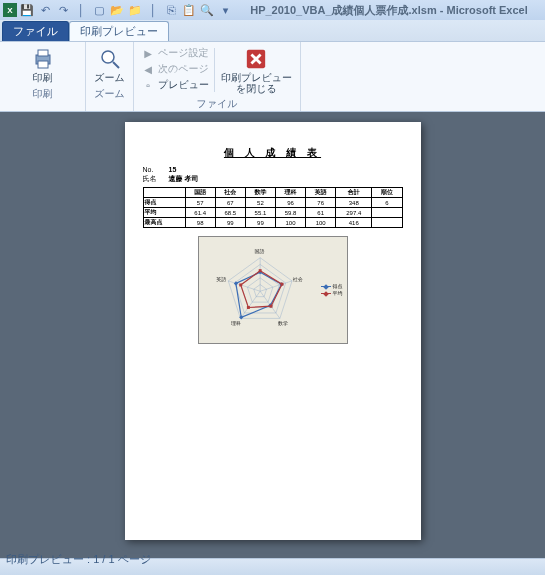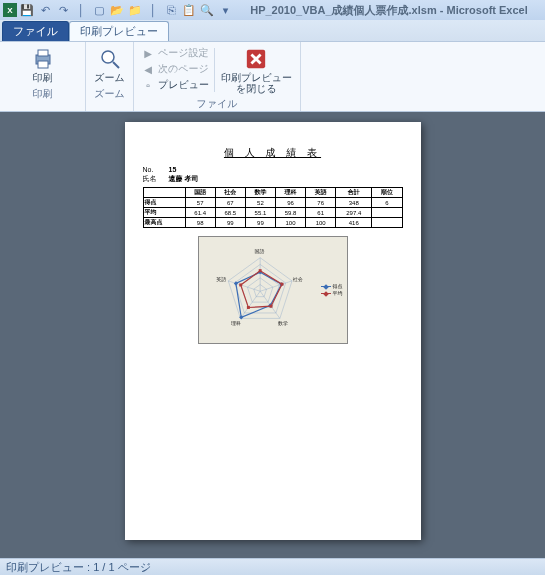--- a/index.html
+++ b/index.html
@@ -129,21 +129,21 @@
     background: #fff;
     box-shadow: 2px 2px 8px rgba(0,0,0,.5);
     padding: 24px 18px;
     position: relative;
     font-size: 7px;
     color: #000;
   }
   .page-title {
     text-align: center;
     font-size: 10px;
-    font-weight: normal;
+    font-weight: bold;
     letter-spacing: 4px;
     margin-bottom: 6px;
     text-decoration: underline;
   }
   .meta { display: flex; gap: 8px; font-size: 7px; margin-bottom: 1px; }
   .meta .mlabel { width: 18px; }
   .meta .mval { font-weight: bold; }
   .gtable {
     border-collapse: collapse;
     width: 100%;
@@ -165,21 +165,21 @@
   .legend { position: absolute; right: 4px; top: 50%; transform: translateY(-50%); font-size: 5px; line-height: 1.4; }
   .legend .li { display: flex; align-items: center; gap: 2px; }
   .legend .sw { width: 10px; height: 0; border-top: 1px solid; position: relative; }
   .legend .sw::after { content:""; position:absolute; left:3px; top:-2px; width:4px; height:4px; transform: rotate(45deg); }
   .legend .sw.s0 { border-color: #3b6db5; } .legend .sw.s0::after{ background:#3b6db5; }
   .legend .sw.s1 { border-color: #b03c3c; } .legend .sw.s1::after{ background:#b03c3c; border-radius:0;}
   .statusbar {
     height: 16px;
     background: linear-gradient(#dbe7f5, #c9daed);
     border-top: 1px solid #b6c8de;
-    display: flex; align-items: center;
+    display: flex; align-items: flex-end;
     padding: 8px 6px;
     font-size: 11px;
     color: #3a5a82;
   }
 </style>
 </head>
 <body>
 
 <div class="titlebar">
   <span class="app-icon">X</span>

